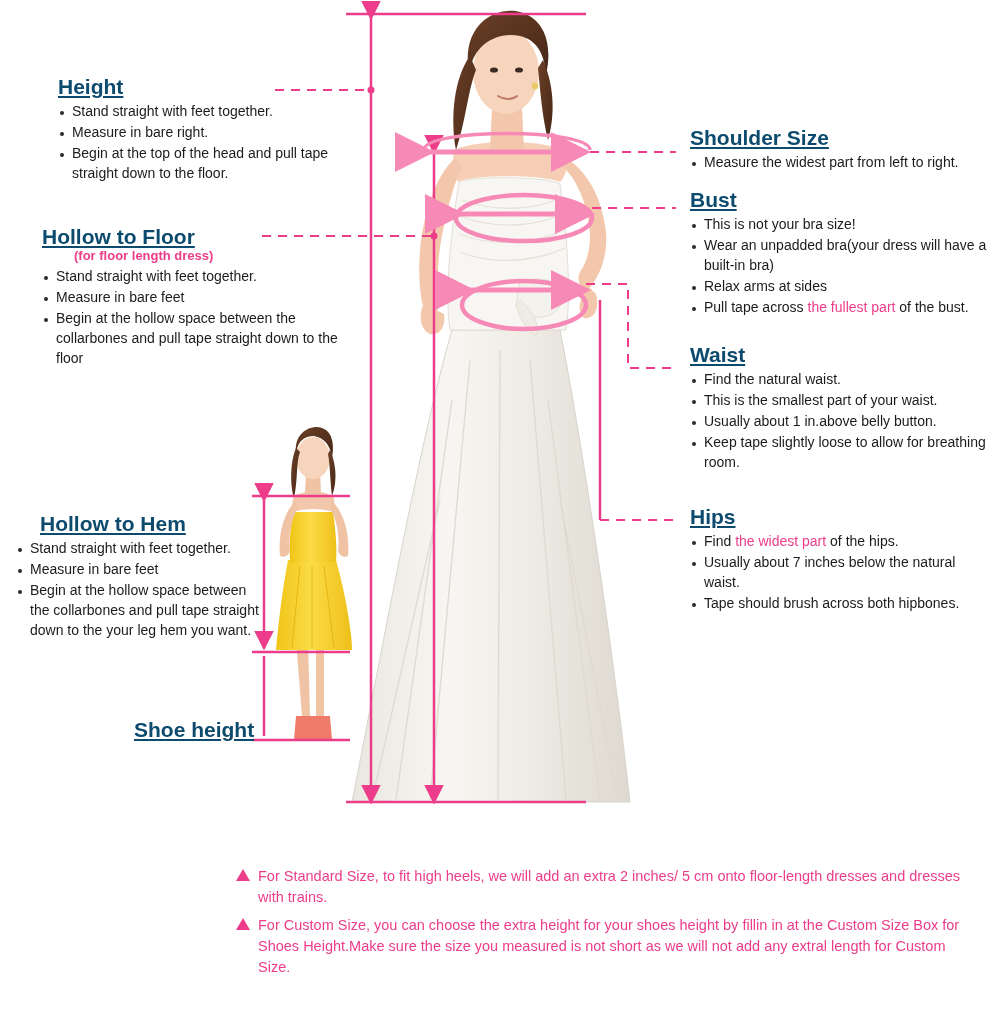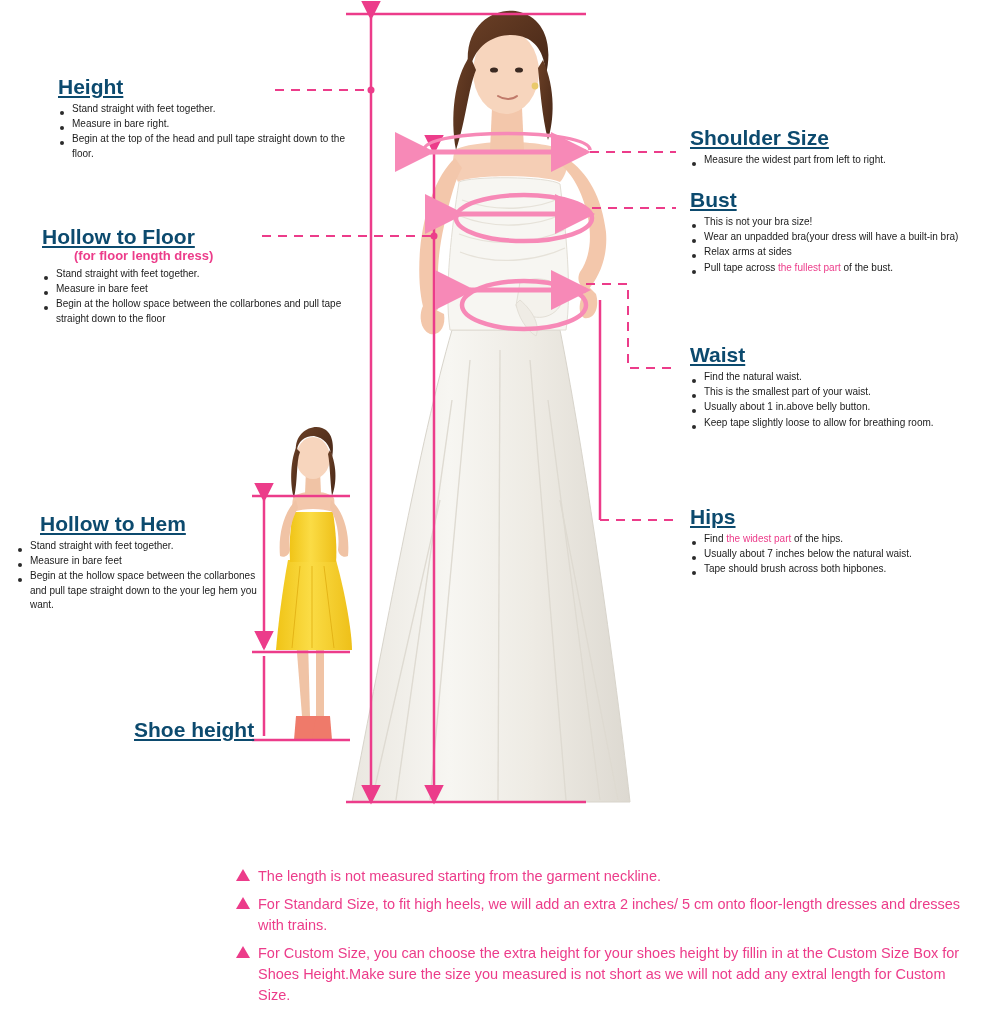--- a/index.html
+++ b/index.html
@@ -34,21 +34,21 @@
   }
   ul.bullets {
     list-style: none;
     margin: 4px 0 0 0;
     padding: 0;
   }
   ul.bullets li {
     position: relative;
     padding-left: 14px;
     color: #1b1b1b;
-    font-size: 10px;
+    font-size: 14px;
     line-height: 1.42;
     margin-bottom: 1px;
   }
   ul.bullets li::before {
     content: "";
     position: absolute;
     left: 2px;
     top: 9px;
     width: 4px;
     height: 4px;
@@ -300,24 +300,20 @@
     <ul class="bullets">
       <li><span>Find </span><span class="pinktext">the widest part</span><span> of the hips.</span></li>
       <li>Usually about 7 inches below the natural waist.</li>
       <li>Tape should brush across both hipbones.</li>
     </ul>
   </div>
 
   <div class="block" style="left:236px; top:866px; width:740px;">
     <div class="note">
       <span class="tri"></span>
-      <span>The length is not measured starting from the garment neckline.</span>
-    </div>
-    <div class="note">
-      <span class="tri"></span>
       <span>For Standard Size, to fit high heels, we will add an extra 2 inches/ 5  cm onto floor-length dresses and dresses with trains.</span>
     </div>
     <div class="note">
       <span class="tri"></span>
       <span>For Custom Size, you can choose the extra height for your shoes height by fillin in at the Custom Size Box for Shoes Height.Make sure the size you measured is not short as we will not add any extral length for Custom Size.</span>
     </div>
   </div>
 
 </div>
 

